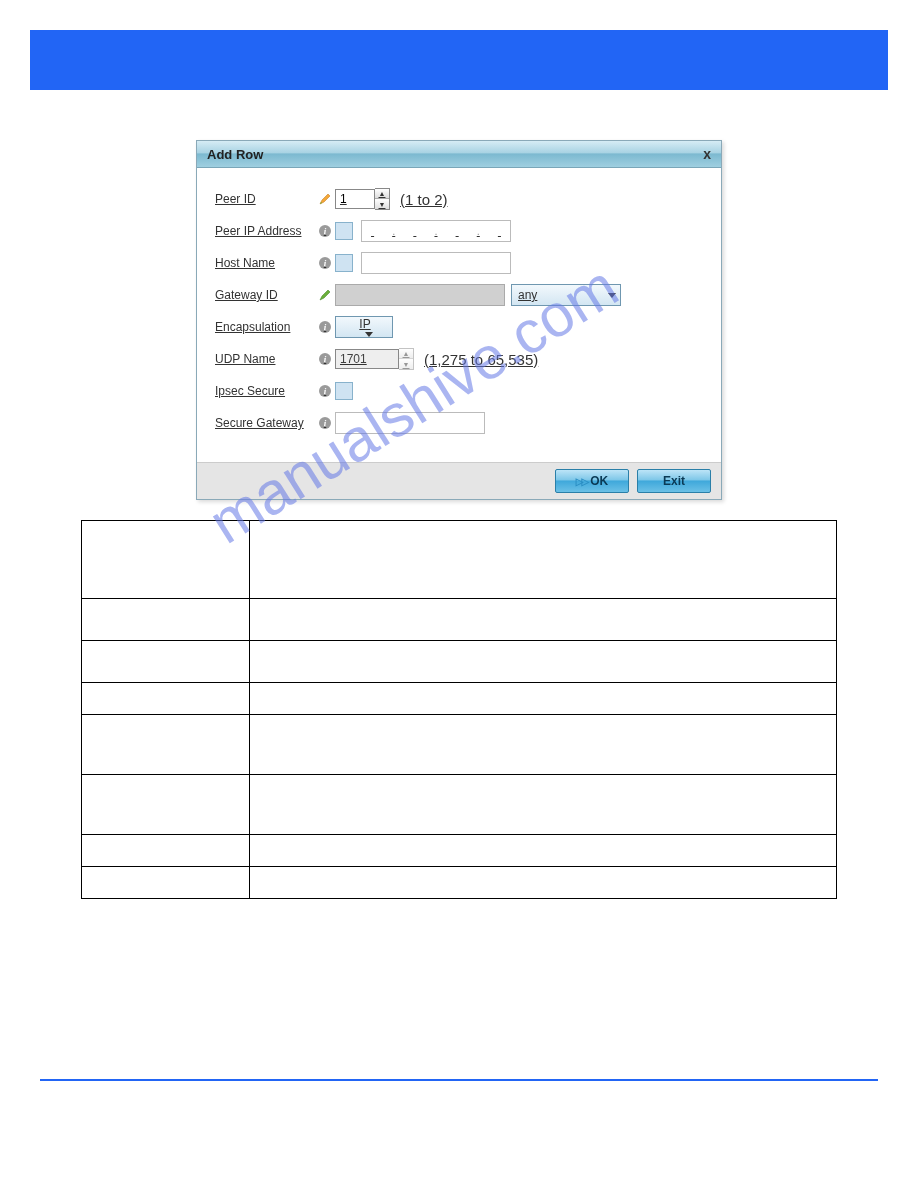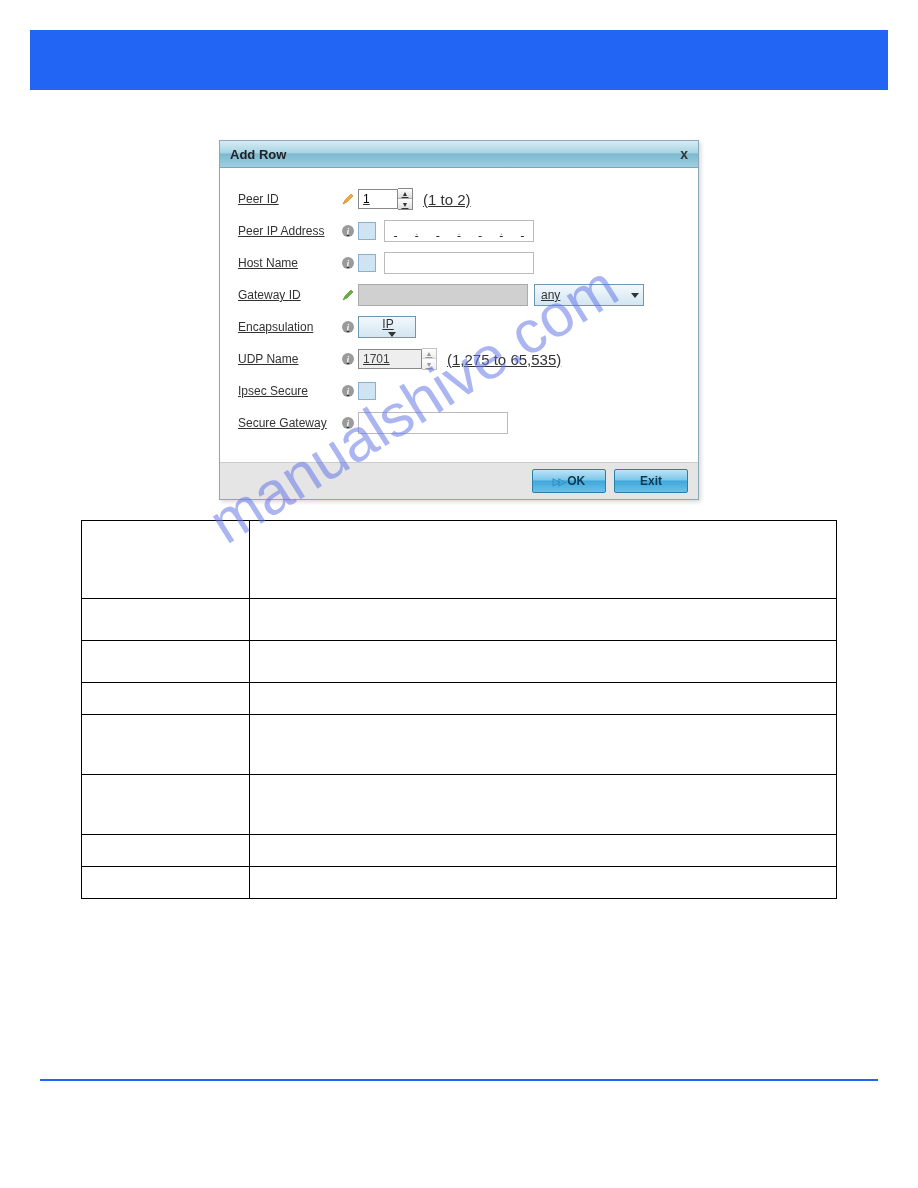--- a/index.html
+++ b/index.html
@@ -8,21 +8,21 @@
     font-family: Arial, sans-serif;
     background: #fff;
     width: 918px;
   }
   .top-banner {
     background: #2265f5;
     height: 60px;
     margin: 30px 30px 0 30px;
   }
   .dialog {
-    width: 480px;
+    width: 526px;
     margin: 50px auto 12px auto;
     border: 1px solid #8aa9b8;
     box-shadow: 2px 2px 4px rgba(0,0,0,0.15);
   }
   .dialog-title {
     background: linear-gradient(to bottom, #d6ecf5 0%, #a9d3e3 45%, #7cb9d0 50%, #9fcfe0 100%);
     border-bottom: 1px solid #7aa6b8;
     padding: 5px 10px;
     font-weight: bold;
     font-size: 13px;

